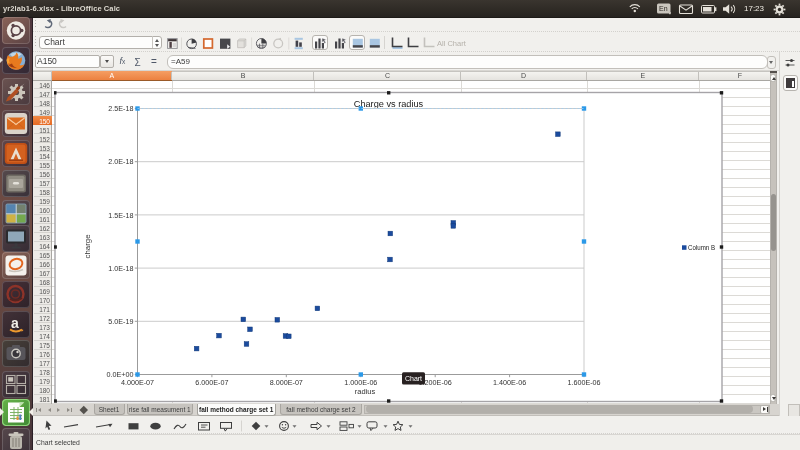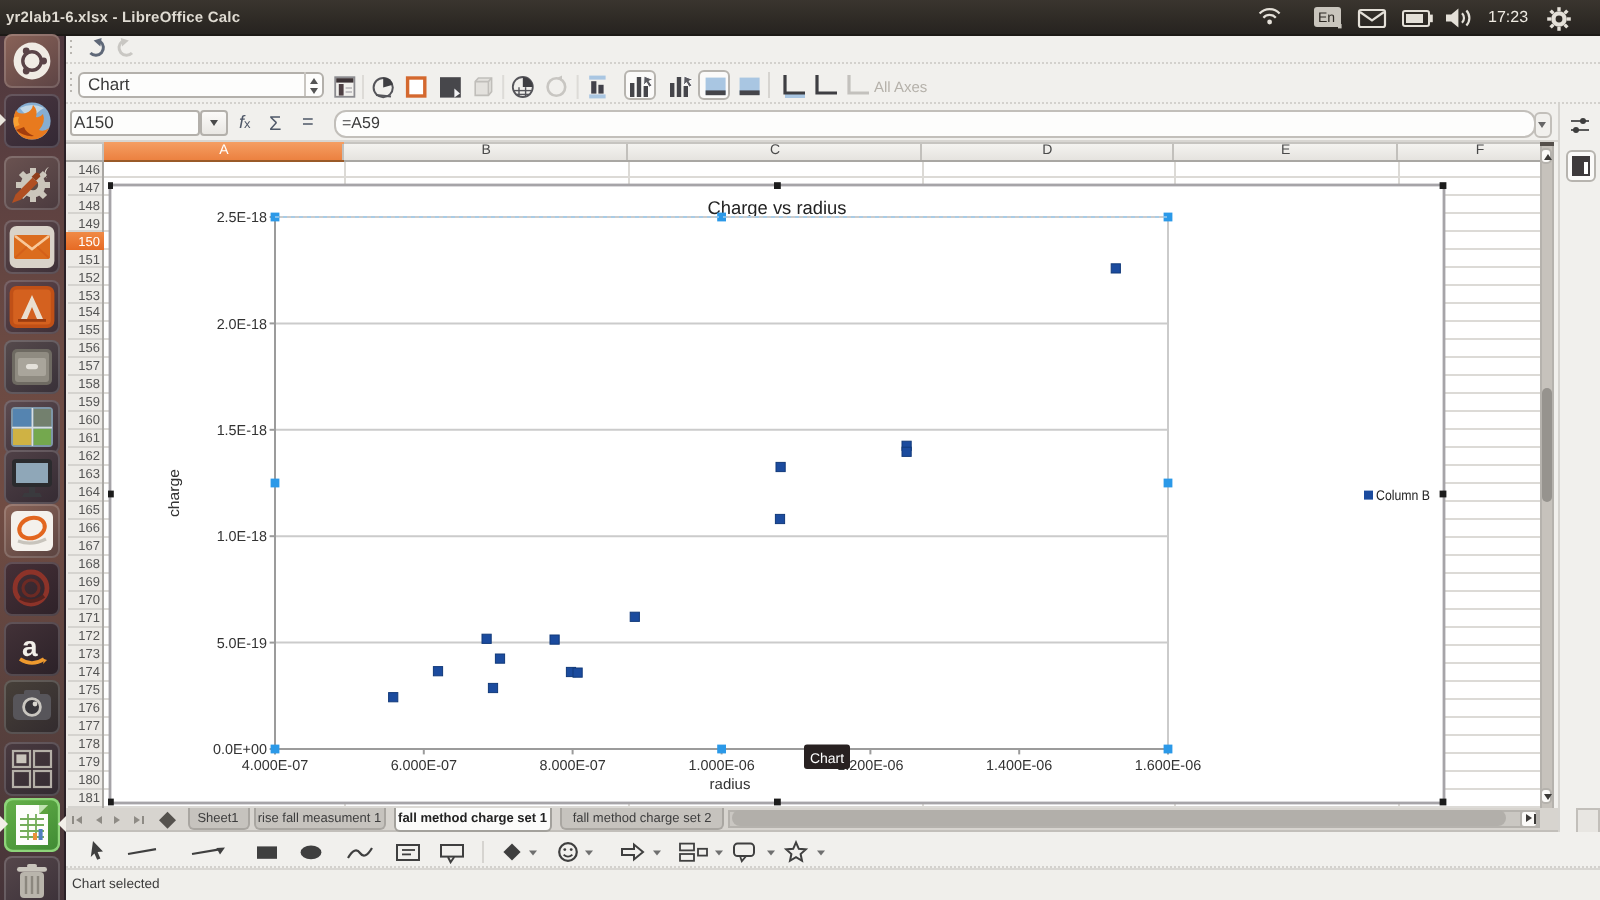--- a/index.html
+++ b/index.html
@@ -297,21 +297,21 @@
 <path d="M2.5 0.5 v9 h10" fill="none" stroke="#3e3e42" stroke-width="1.6"></path>
 </svg>
 <svg style="left:406px;top:37px;" width="13" height="13" viewBox="0 0 13 13">
 
 <path d="M2.5 0.5 v9 h10" fill="none" stroke="#3e3e42" stroke-width="1.6"></path>
 </svg>
 <svg style="left:421.5px;top:37px;" width="13" height="13" viewBox="0 0 13 13">
 
 <path d="M2.5 0.5 v9 h10" fill="none" stroke="#c3c1bd" stroke-width="1.6"></path>
 </svg>
-<div class="t" style="left:437px;top:39px;font-size:7.5px;color:#b5b1aa;">All Axes</div>
+<div class="t" style="left:437px;top:39px;font-size:7.5px;color:#b5b1aa;">All Chart</div>
 <div style="left:33px;top:52px;width:746px;height:18.5px;border-bottom:1px solid #d8d6d2;"></div>
 <div style="left:34.5px;top:55px;width:65px;height:12.5px;background:#fdfdfc;border:1px solid #b3b0ab;border-radius:2px;"></div>
 <div class="t" style="left:37px;top:56px;font-size:8.5px;color:#3a3a3a;">A150</div>
 <div style="left:100px;top:55px;width:14px;height:12.5px;background:linear-gradient(#fbfaf8,#e9e7e3);border:1px solid #b3b0ab;border-radius:2px;"></div>
 <div style="left:104.5px;top:59.5px;width:0;height:0;border-left:2.8px solid transparent;border-right:2.8px solid transparent;border-top:3.5px solid #4a4a4a;"></div>
 <div class="t" style="left:119.5px;top:56px;font-size:9px;font-style:italic;color:#4f5868;">f<span style="position:static;font-size:6.5px;font-style:normal;">x</span></div>
 <div class="t" style="left:134.5px;top:56.5px;font-size:10px;color:#4f5868;">Σ</div>
 <div class="t" style="left:151px;top:55.5px;font-size:10px;color:#4f5868;">=</div>
 <div style="left:166.5px;top:55px;width:601px;height:13.5px;background:#fdfdfc;border:1px solid #c2bfba;border-radius:6px;"></div>
 <div class="t" style="left:171px;top:57px;font-size:8px;color:#3a3a3a;">=A59</div>

